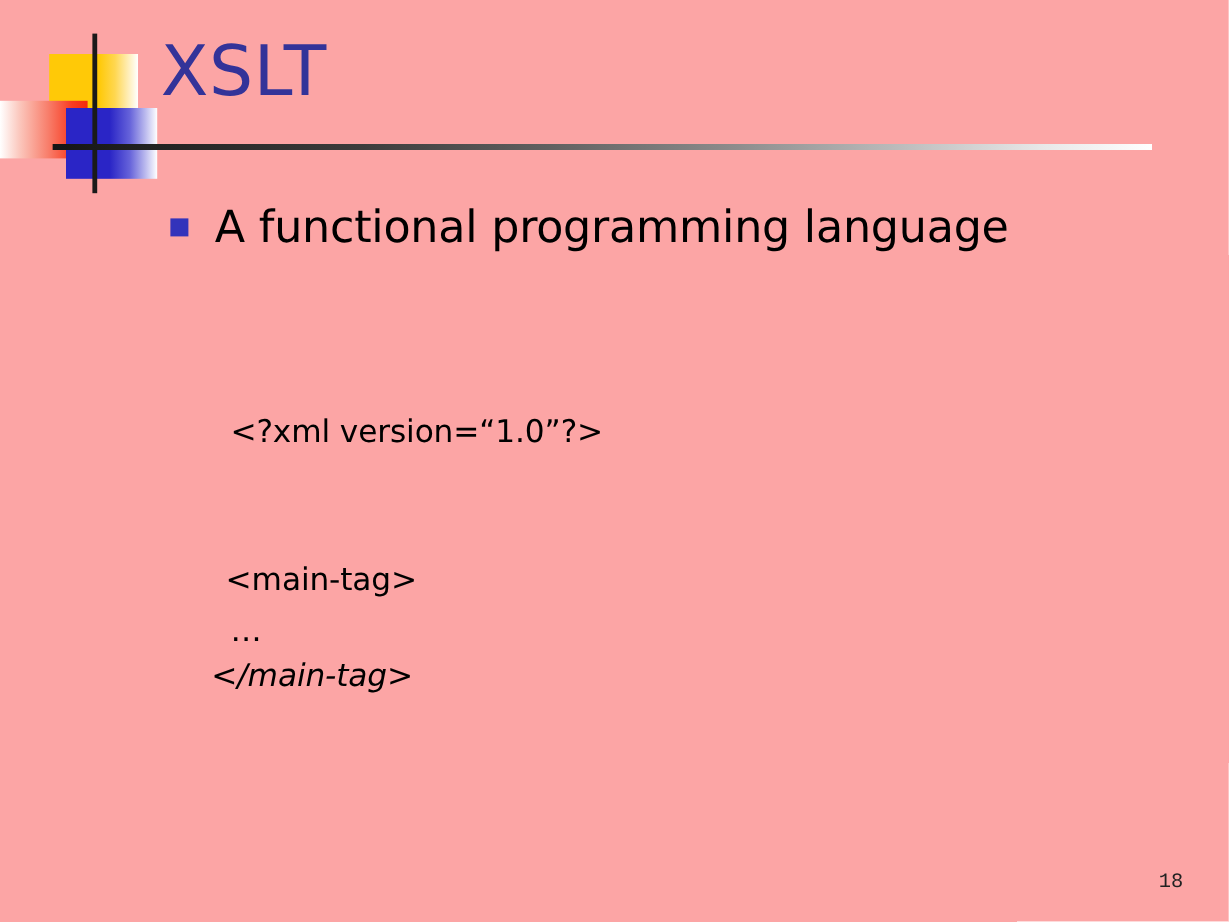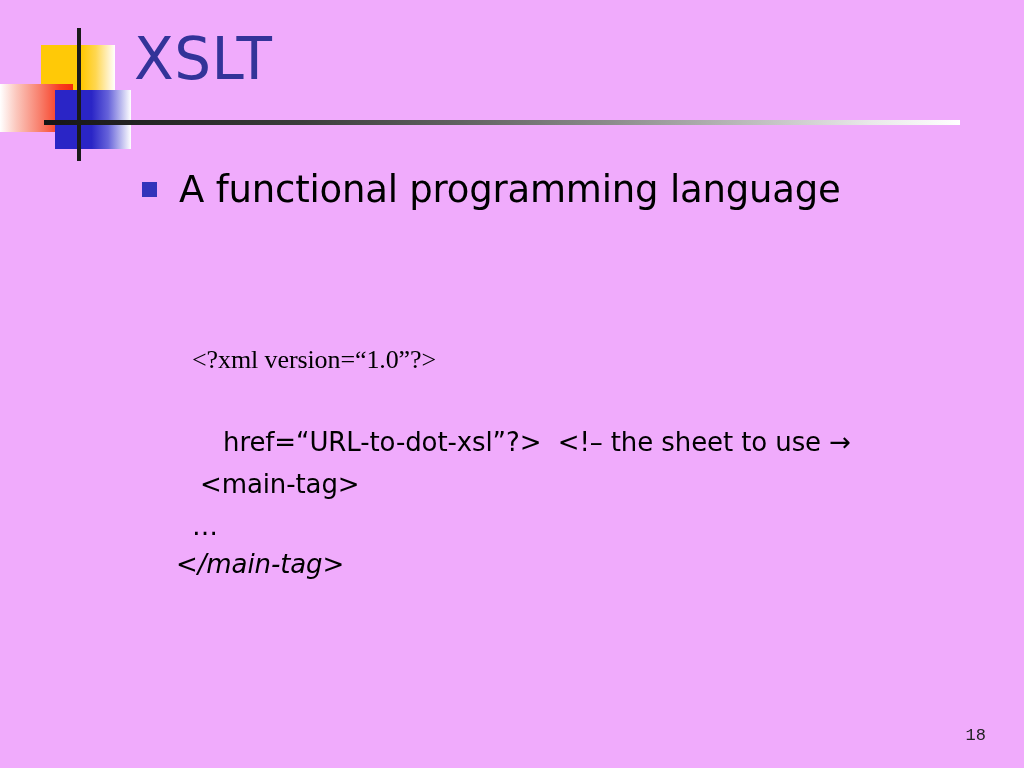--- a/index.html
+++ b/index.html
@@ -5,21 +5,21 @@
   html, body {
     margin: 0;
     padding: 0;
     background: #ffffff;
   }
 
   #slide {
     position: relative;
     width: 1024px;
     height: 768px;
-    background: #f0abfc;
+    background: #fca5a5;
     overflow: hidden;
     font-family: "DejaVu Sans", sans-serif;
   }
 
   
   #slide-logo {
     position: absolute;
     left: 0;
     top: 0;
     width: 200px;
@@ -140,24 +140,24 @@
   .code-line {
     position: absolute;
     font-size: 26px;
     line-height: 30px;
     color: #111111;
     color: #000000;
     white-space: pre;
     letter-spacing: -0.1px;
   }
 
-  #code-1 { left: 192px; top: 345px; font-family: Liberation Serif, serif; }
+  #code-1 { left: 192px; top: 345px; }
   #code-2 { left: 192px; top: 386px; }
   #code-3 { left: 223px; top: 427px; }
-  #code-4 { left: 200px; top: 469px; }
+  #code-4 { left: 188px; top: 469px; }
   #code-5 { left: 192px; top: 511px; }
   #code-6 { left: 176px; top: 549px; font-style: italic; }
 
   
   #page-number {
     position: absolute;
     right: 38px;
     bottom: 22px;
     font-family: Liberation Mono, monospace;
     font-size: 17px;
@@ -184,21 +184,20 @@
 
   <div id="slide-body">
 
     <div class="bullet-row" id="bullet-1">
       <div class="bullet-marker"></div>
       <div class="bullet-text">A functional programming language</div>
     </div>
 
 
     <div class="code-line" id="code-1">&lt;?xml version=“1.0”?&gt;</div>
-    <div class="code-line" id="code-3">href=“URL-to-dot-xsl”?&gt;  &lt;!– the sheet to use →</div>
     <div class="code-line" id="code-4">&lt;main-tag&gt;</div>
     <div class="code-line" id="code-5">…</div>
     <div class="code-line" id="code-6">&lt;/main-tag&gt;</div>
 
   </div>
 
   <div id="page-number">18</div>
 
 </div>
 

